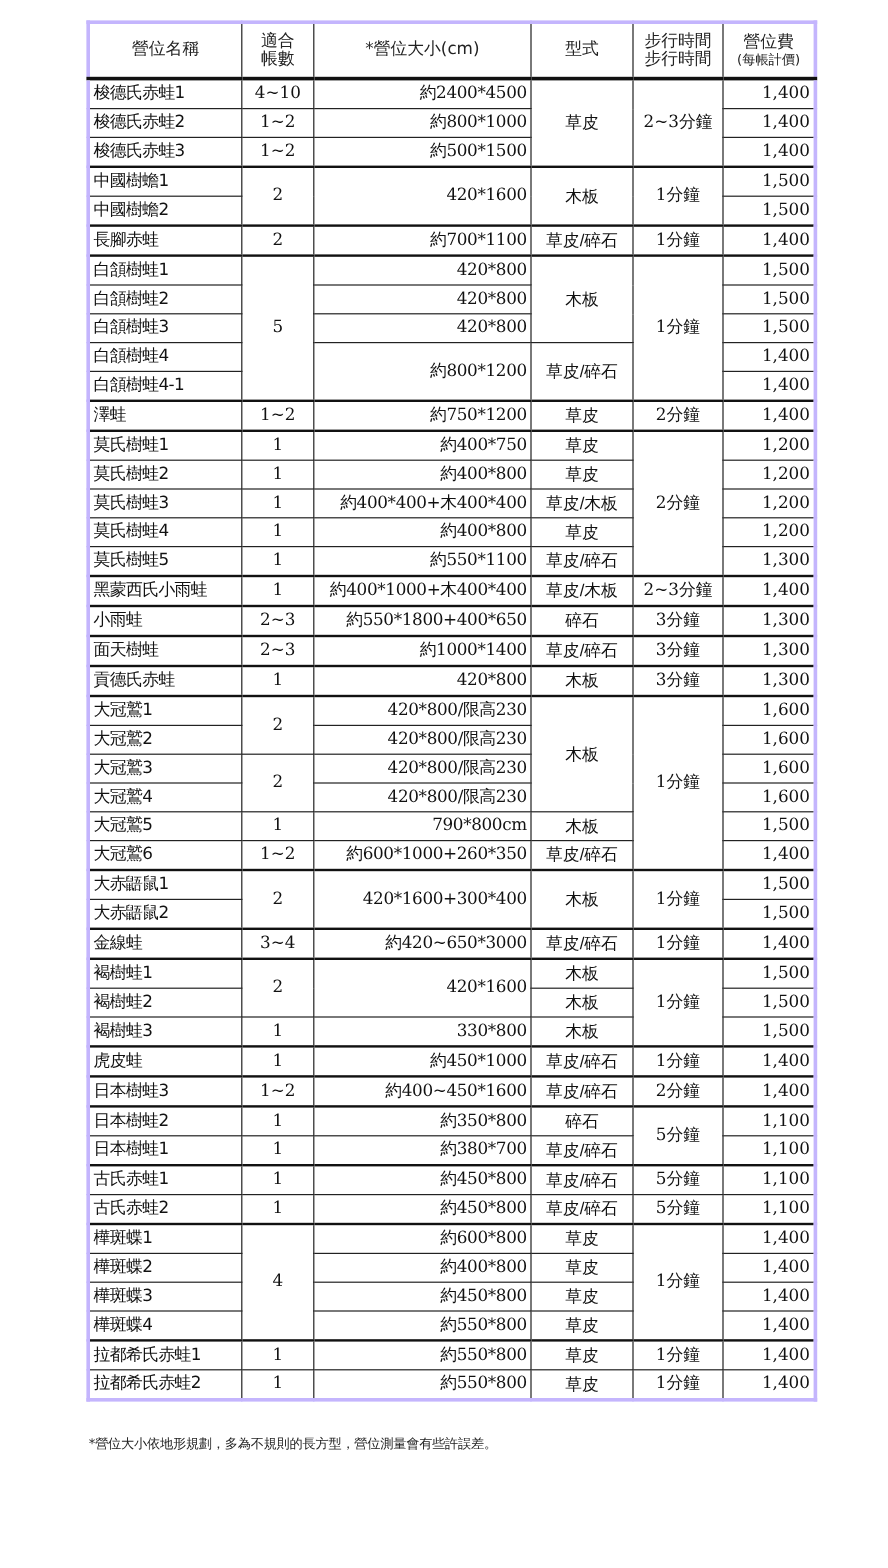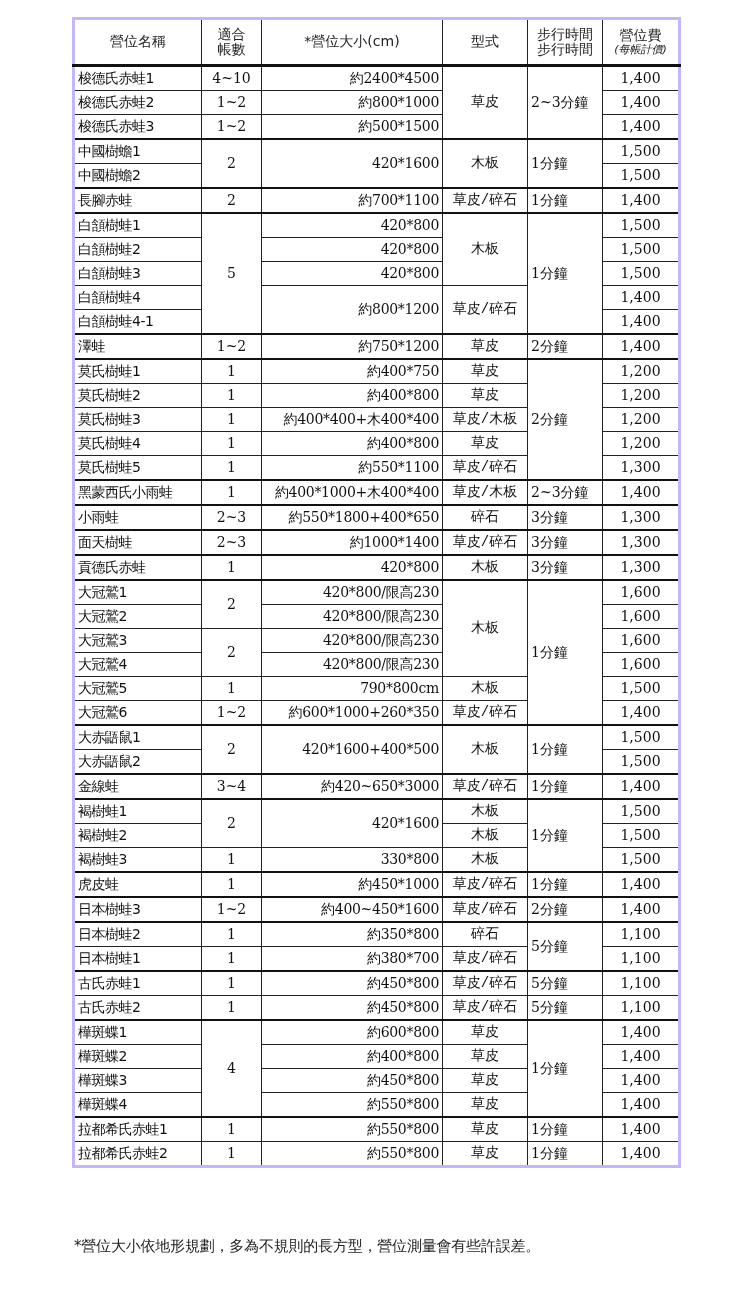--- a/index.html
+++ b/index.html
@@ -6,32 +6,32 @@
   body { width: 740px; height: 1307px; position: relative; overflow: hidden;
          font-family: "DejaVu Serif", "Liberation Serif", serif; color: #111; }
   #wrap { position: absolute; left: 72px; top: 17px; width: 606px; }
   table.grid { border-collapse: collapse; width: 606px; table-layout: fixed;
                border: 3px solid #c4b5fd; padding-left: 40px; }
   table.grid td, table.grid th { border: 1.5px solid #222; padding: 0 3px;
                font-size: 14px; font-weight: normal; white-space: nowrap; overflow: hidden;
                line-height: 1.1; }
   table.grid th { height: 44px; text-align: center; font-family: "DejaVu Sans", "Liberation Sans", sans-serif;
                   font-size: 14px; color: #222; border-bottom: 3px solid #111; }
-  th .sub { display: block; font-size: 11px; font-style: italic; }
+  th .sub { display: block; font-size: 11px; }
   th .two { display: block; }
   table.grid td { height: 23px; }
   td.name { text-align: left; font-family: "DejaVu Sans", "Liberation Sans", sans-serif; font-size: 14px; letter-spacing: -0.5px; }
   td.beds { text-align: center; }
   td.size { text-align: right; font-size: 13.5px; letter-spacing: -0.3px; }
-  td.type { text-align: center; font-family: Liberation Mono, monospace; font-size: 14px; }
-  td.time { text-align: left; font-size: 13.5px; }
-  td.fee  { text-align: center; font-size: 13.5px; border-left: 3px double #111; }
+  td.type { text-align: center; font-family: Liberation Sans, sans-serif; font-size: 14px; }
+  td.time { text-align: center; font-size: 13.5px; }
+  td.fee  { text-align: right; font-size: 13.5px; border-left: 3px double #111; }
   th.fee-h { border-left: 3px double #111; }
   tr.group-start td { border-top: 2.5px solid #111; }
-  #footnote { position: absolute; left: 74px; top: 1237px; font-size: 15px;
+  #footnote { position: absolute; left: 74px; top: 1196px; font-size: 11px;
               font-family: "DejaVu Sans", "Liberation Sans", sans-serif; color: #222; letter-spacing: -0.2px; }
 </style>
 </head>
 <body>
 
 <div id="wrap">
   <table class="grid">
     <colgroup>
       <col style="width:128px">
         <col style="width:60px">
@@ -238,21 +238,21 @@
         <tr>
           <td class="name">大冠鷲6</td>
           <td class="beds">1~2</td>
           <td class="size">約600*1000+260*350</td>
           <td class="type">草皮/碎石</td>
           <td class="fee">1,400</td>
         </tr>
         <tr class="group-start">
           <td class="name">大赤鼯鼠1</td>
           <td class="beds" rowspan="2">2</td>
-          <td class="size" rowspan="2">420*1600+400*500</td>
+          <td class="size" rowspan="2">420*1600+300*400</td>
           <td class="type" rowspan="2">木板</td>
           <td class="time" rowspan="2">1分鐘</td>
           <td class="fee">1,500</td>
         </tr>
         <tr>
           <td class="name">大赤鼯鼠2</td>
           <td class="fee">1,500</td>
         </tr>
         <tr class="group-start">
           <td class="name">金線蛙</td>

